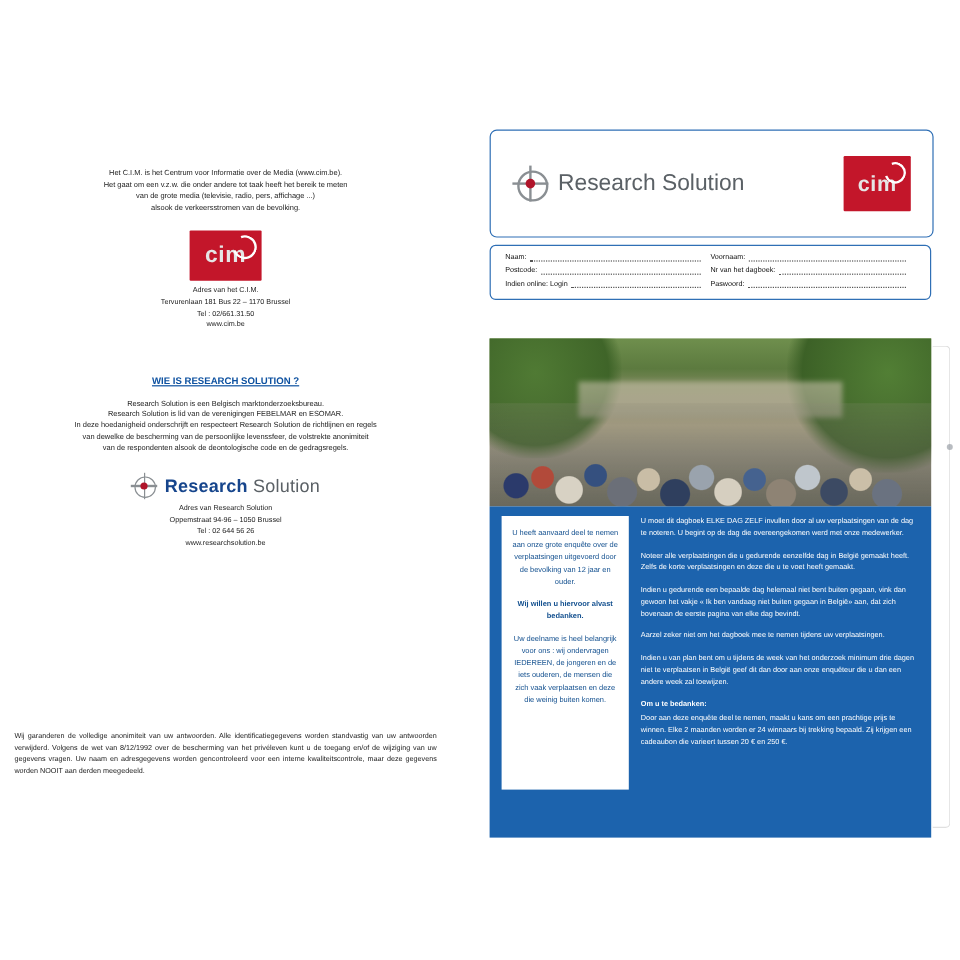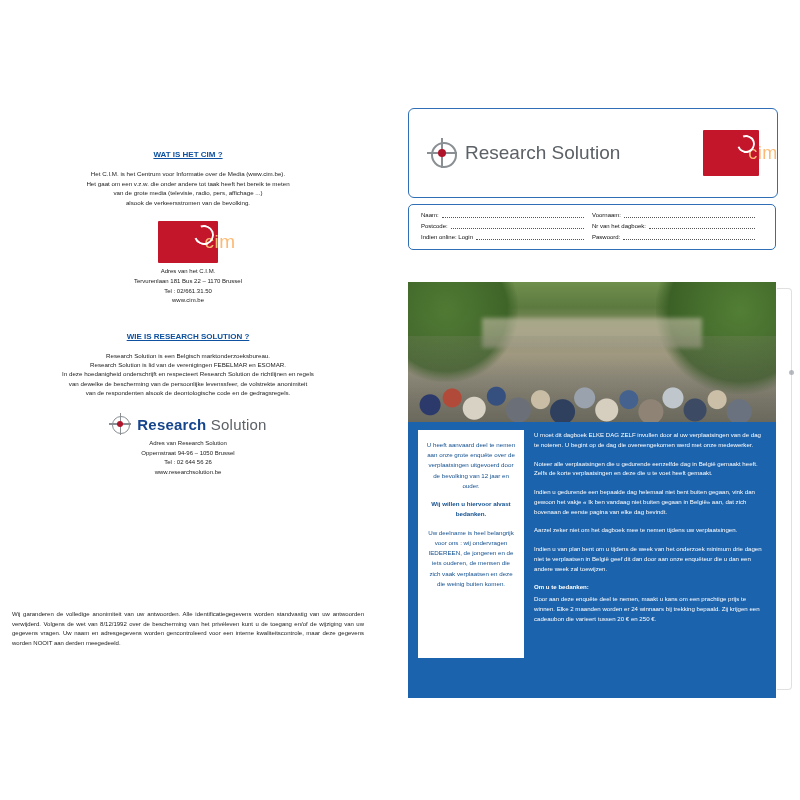--- a/index.html
+++ b/index.html
@@ -45,27 +45,26 @@
     position:relative;
   }
   .cim-box{
     width:60px;height:42px;
     background:#c3162a;
     position:relative;
     border-radius:1px;
   }
   .cim-text{
     position:absolute;left:0;top:0;width:60px;height:42px;
-    color:#fdba74;
+    color:#e5e5e5;
     font-size:19px;
-    font-weight:normal;
+    font-weight:bold;
     letter-spacing:0.5px;
     display:flex;align-items:center;justify-content:center;
     font-family:"Liberation Sans", sans-serif;
-    padding-left:32px;
   }
   .cim-swirl{
     position:absolute;right:4px;top:4px;width:16px;height:16px;
     border:2px solid #ffffff;border-left-color:transparent;
     border-radius:50%;
     transform:rotate(25deg);
   }
   .addr-block{
     text-align:center;
     font-size:6px;
@@ -224,21 +223,20 @@
   .edge-tick{
     position:absolute;right:-2px;top:262px;width:5px;height:5px;background:#9aa0a6;border-radius:50%;opacity:.7;
   }
 </style>
 </head>
 <body>
 
 <div id="left-page">
 
 
-  <div class="section-head">WAT IS HET CIM ?</div>
 
   <div class="centered-block">
     <div>Het C.I.M. is het Centrum voor Informatie over de Media (www.cim.be).</div>
     <div>Het gaat om een v.z.w. die onder andere tot taak heeft het bereik te meten</div>
     <div>van de grote media (televisie, radio, pers, affichage ...)</div>
     <div>alsook de verkeersstromen van de bevolking.</div>
   </div>
 
   <div class="logo-cim">
     <div class="cim-box">
@@ -247,21 +245,21 @@
     </div>
   </div>
 
   <div class="addr-block">
     <div>Adres van het C.I.M.</div>
     <div>Tervurenlaan 181 Bus 22 – 1170 Brussel</div>
     <div>Tel : 02/661.31.50</div>
     <div>www.cim.be</div>
   </div>
 
-  <div class="section-head" style="margin-top:26px;">WIE IS RESEARCH SOLUTION ?</div>
+  <div class="section-head" style="margin-top:36px;">WIE IS RESEARCH SOLUTION ?</div>
 
   <div class="centered-block tight">
     <div>Research Solution is een Belgisch marktonderzoeksbureau.</div>
     <div>Research Solution is lid van de verenigingen  FEBELMAR en ESOMAR.</div>
     <div>In deze hoedanigheid onderschrijft en respecteert Research Solution de richtlijnen en regels</div>
     <div>van dewelke de bescherming van de persoonlijke levenssfeer, de volstrekte anonimiteit</div>
     <div>van de respondenten alsook de deontologische code en de gedragsregels.</div>
   </div>
 
   <div class="rs-logo">

